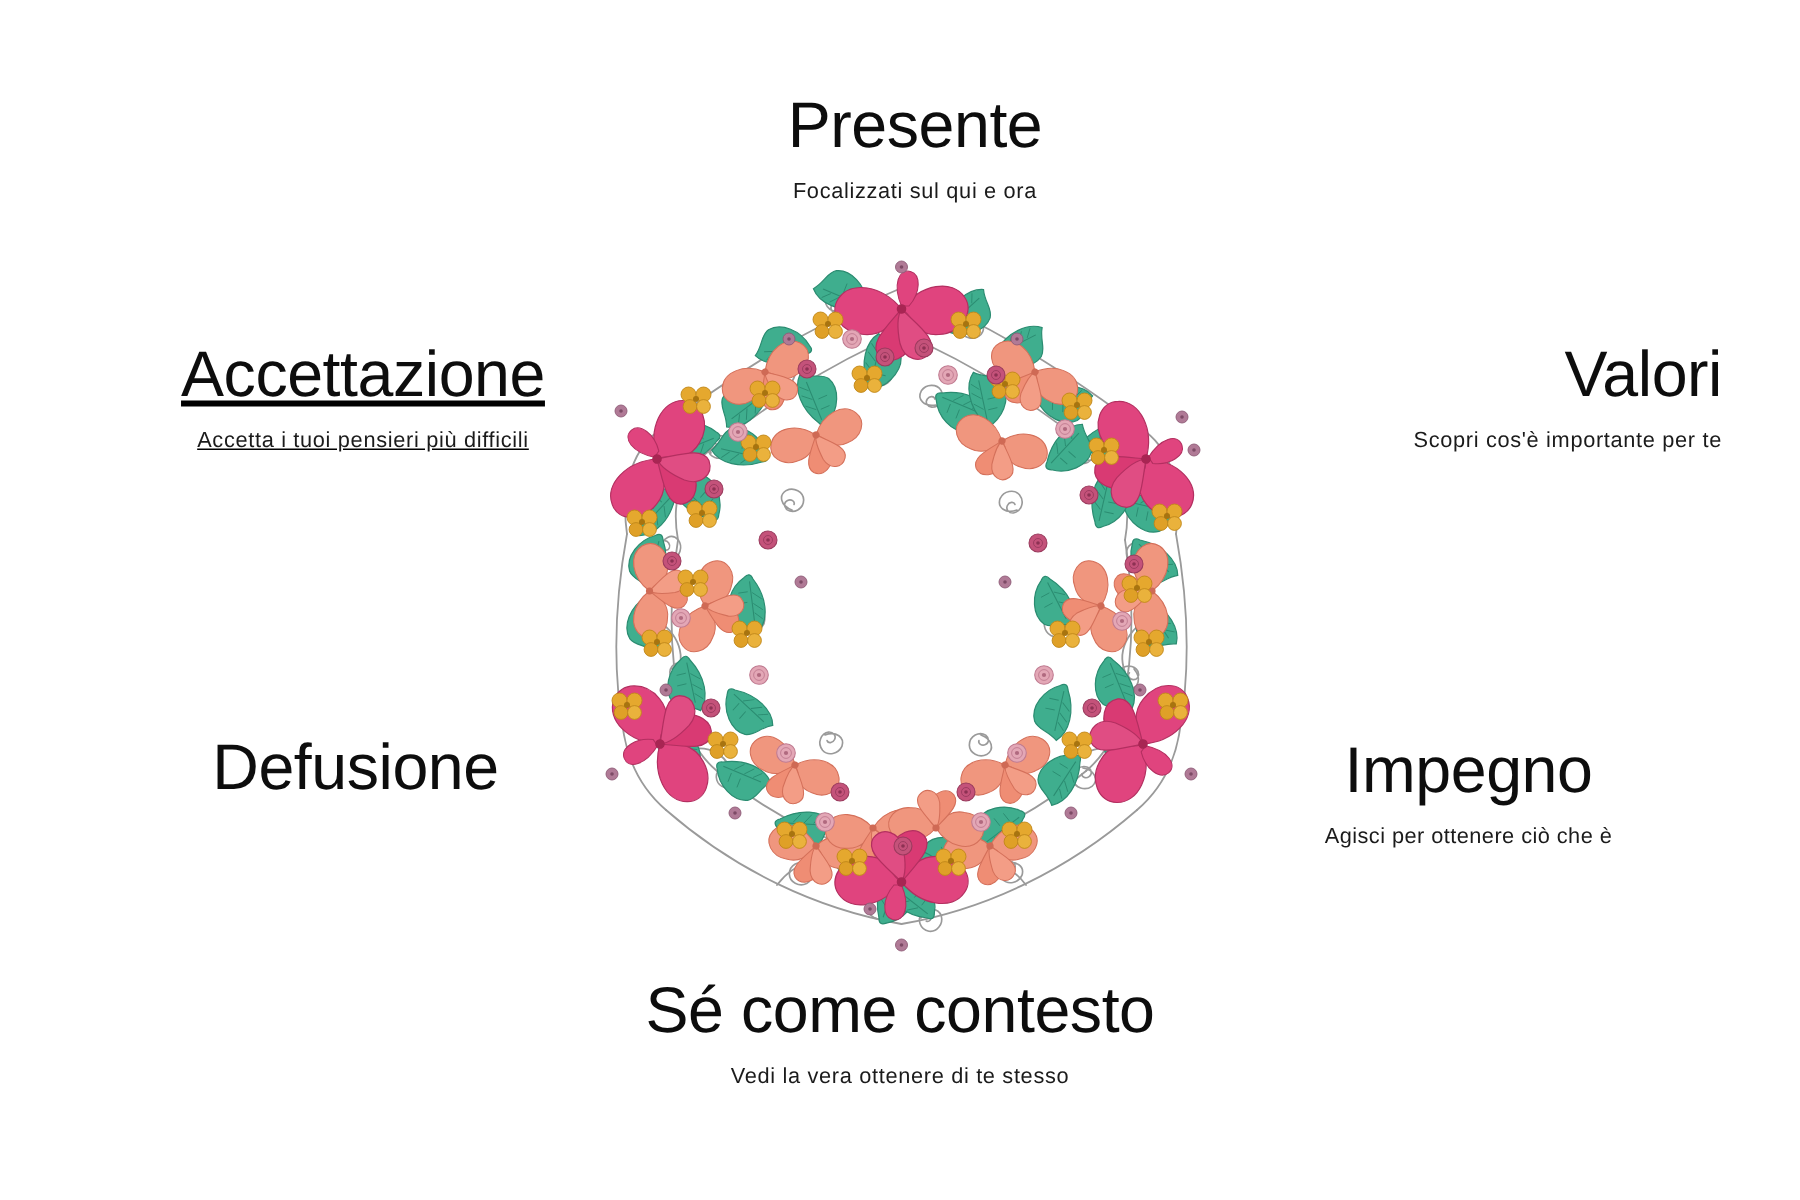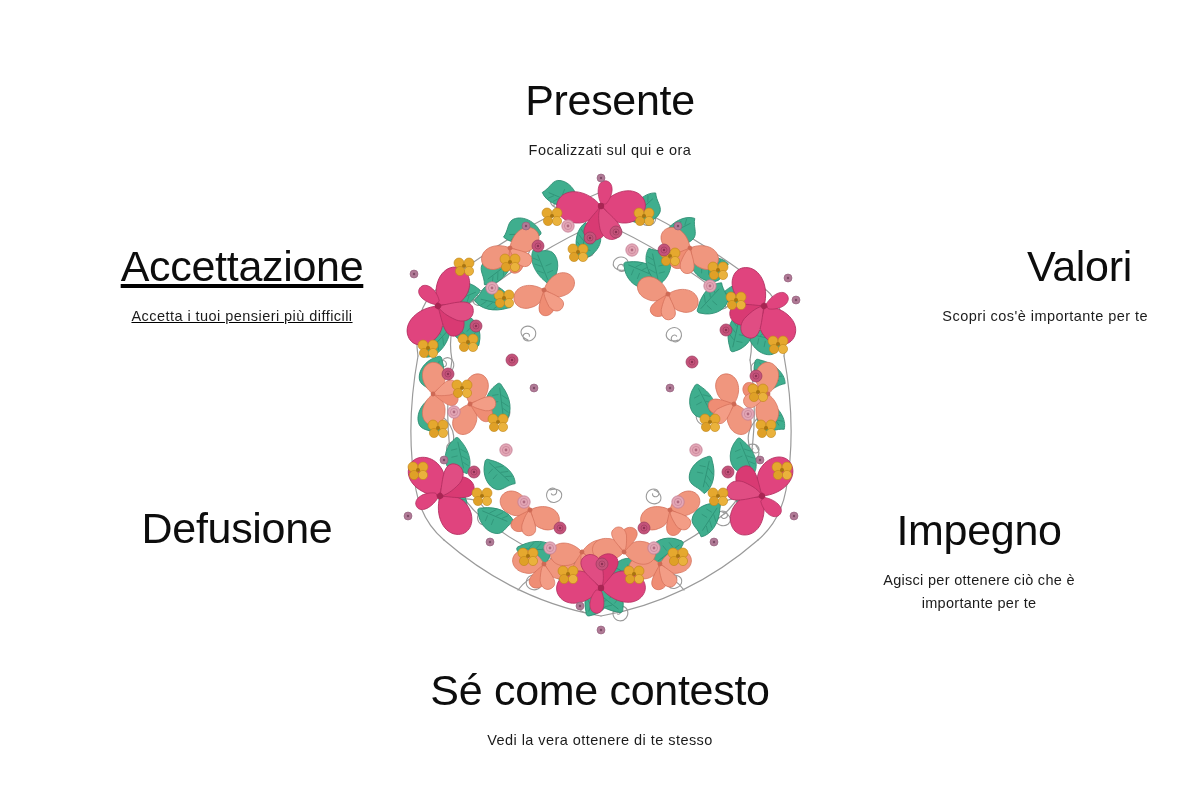--- a/index.html
+++ b/index.html
@@ -25,21 +25,21 @@
     position: absolute;
     box-sizing: border-box;
   }
   .node-title {
     font-size: 43px;
     font-weight: 500;
     color: #0d0d0d;
     line-height: 1.05;
     letter-spacing: -0.3px;
     white-space: nowrap;
-    margin: 16px;
+    margin: 0;
   }
   .node-sub {
     font-size: 14.5px;
     font-weight: 400;
     color: #1b1b1b;
     letter-spacing: 0.45px;
     line-height: 1.55;
     margin-top: 10px;
   }
 
@@ -87,21 +87,20 @@
   </div>
 
   <div class="node node-defusione align-center">
     <div class="node-title">Defusione</div>
   </div>
 
   <div class="node node-impegno align-center">
     <div class="node-title">Impegno</div>
     <div class="node-sub">
       <div>Agisci per ottenere ciò che è</div>
-      <div>importante per te</div>
     </div>
   </div>
 
   <div class="node node-se align-center">
     <div class="node-title">Sé come contesto</div>
     <div class="node-sub">Vedi la vera ottenere di te stesso</div>
   </div>
 
   <div id="wreath">
     <svg viewBox="0 0 446 480" xmlns="http://www.w3.org/2000/svg" aria-hidden="true">

